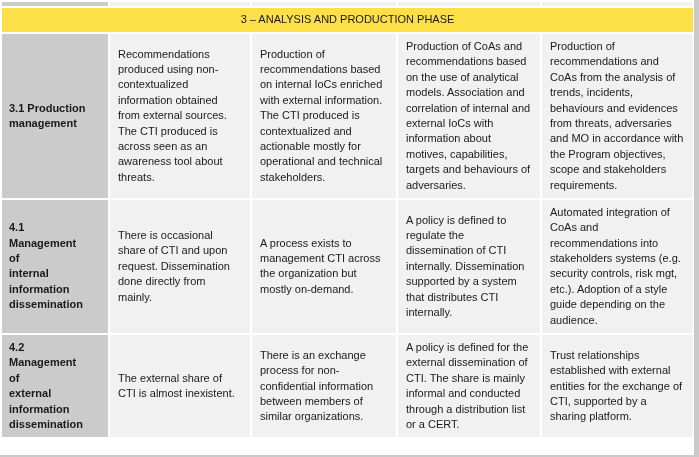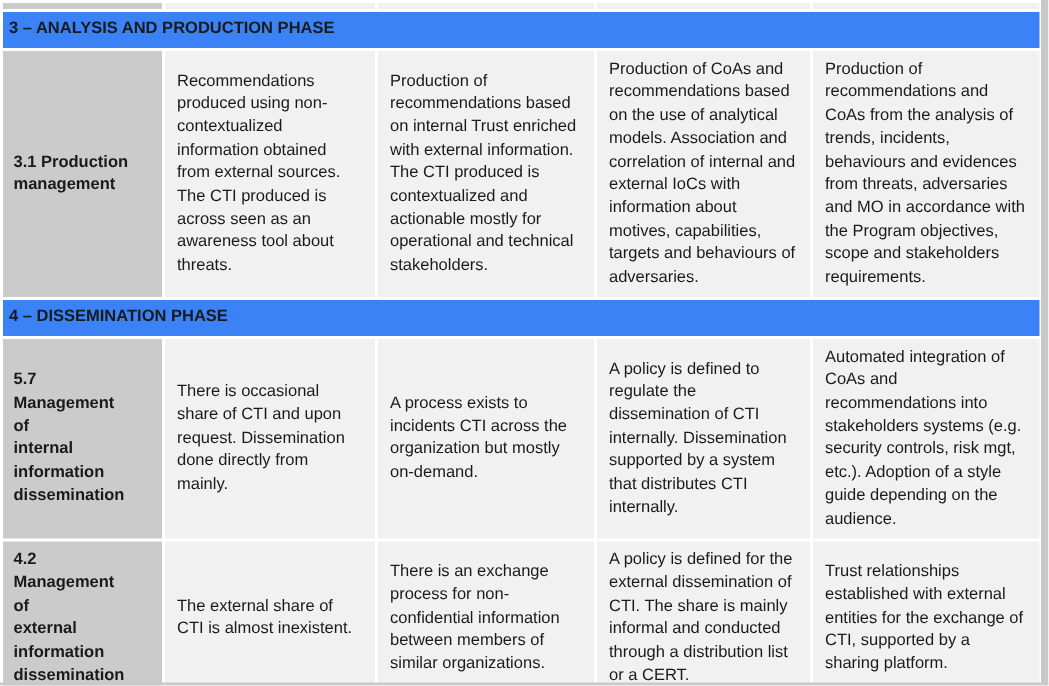--- a/index.html
+++ b/index.html
@@ -36,22 +36,23 @@
   td.clip {
     height: 4px;
     padding: 0;
     background: #f1f1f1;
   }
   td.clip.gray {
     background: #cbcbcb;
   }
   td.band {
     height: 20px;
-    background: #3b82f6;
-    font-weight: bold;
+    background: #fde047;
+    font-weight: normal;
+    text-align: center;
     padding: 2px 4px;
   }
   td.rowlabel {
     background: #cbcbcb;
     font-weight: bold;
     text-align: left;
     padding: 4px 20px 4px 7px;
     white-space: pre-line;
   }
   td.cell {
@@ -103,37 +104,34 @@
       </tr>
 
       <tr>
         <td class="band" colspan="5">3 – ANALYSIS AND PRODUCTION PHASE</td>
       </tr>
 
       <tr class="r31">
         <td class="rowlabel">3.1 Production
 management</td>
         <td class="cell">Recommendations produced using non-contextualized information obtained from external sources. The CTI produced is across seen as an awareness tool about threats.</td>
-        <td class="cell">Production of recommendations based on internal Trust enriched with external information. The CTI produced is contextualized and actionable mostly for operational and technical stakeholders.</td>
+        <td class="cell">Production of recommendations based on internal IoCs enriched with external information. The CTI produced is contextualized and actionable mostly for operational and technical stakeholders.</td>
         <td class="cell">Production of CoAs and recommendations based on the use of analytical models. Association and correlation of internal and external IoCs with information about motives, capabilities, targets and behaviours of adversaries.</td>
         <td class="cell">Production of recommendations and CoAs from the analysis of trends, incidents, behaviours and evidences from threats, adversaries and MO in accordance with the Program objectives, scope and stakeholders requirements.</td>
       </tr>
 
-      <tr>
-        <td class="band" colspan="5">4 – DISSEMINATION PHASE</td>
-      </tr>
 
       <tr class="r41">
-        <td class="rowlabel">5.7
+        <td class="rowlabel">4.1
 Management of
 internal
 information
 dissemination</td>
         <td class="cell">There is occasional share of CTI and upon request. Dissemination done directly from mainly.</td>
-        <td class="cell">A process exists to incidents CTI across the organization but mostly on-demand.</td>
+        <td class="cell">A process exists to management CTI across the organization but mostly on-demand.</td>
         <td class="cell">A policy is defined to regulate the dissemination of CTI internally. Dissemination supported by a system that distributes CTI internally.</td>
         <td class="cell">Automated integration of CoAs and recommendations into stakeholders systems (e.g. security controls, risk mgt, etc.). Adoption of a style guide depending on the audience.</td>
       </tr>
 
       <tr class="r42">
         <td class="rowlabel">4.2
 Management of
 external
 information
 dissemination</td>

